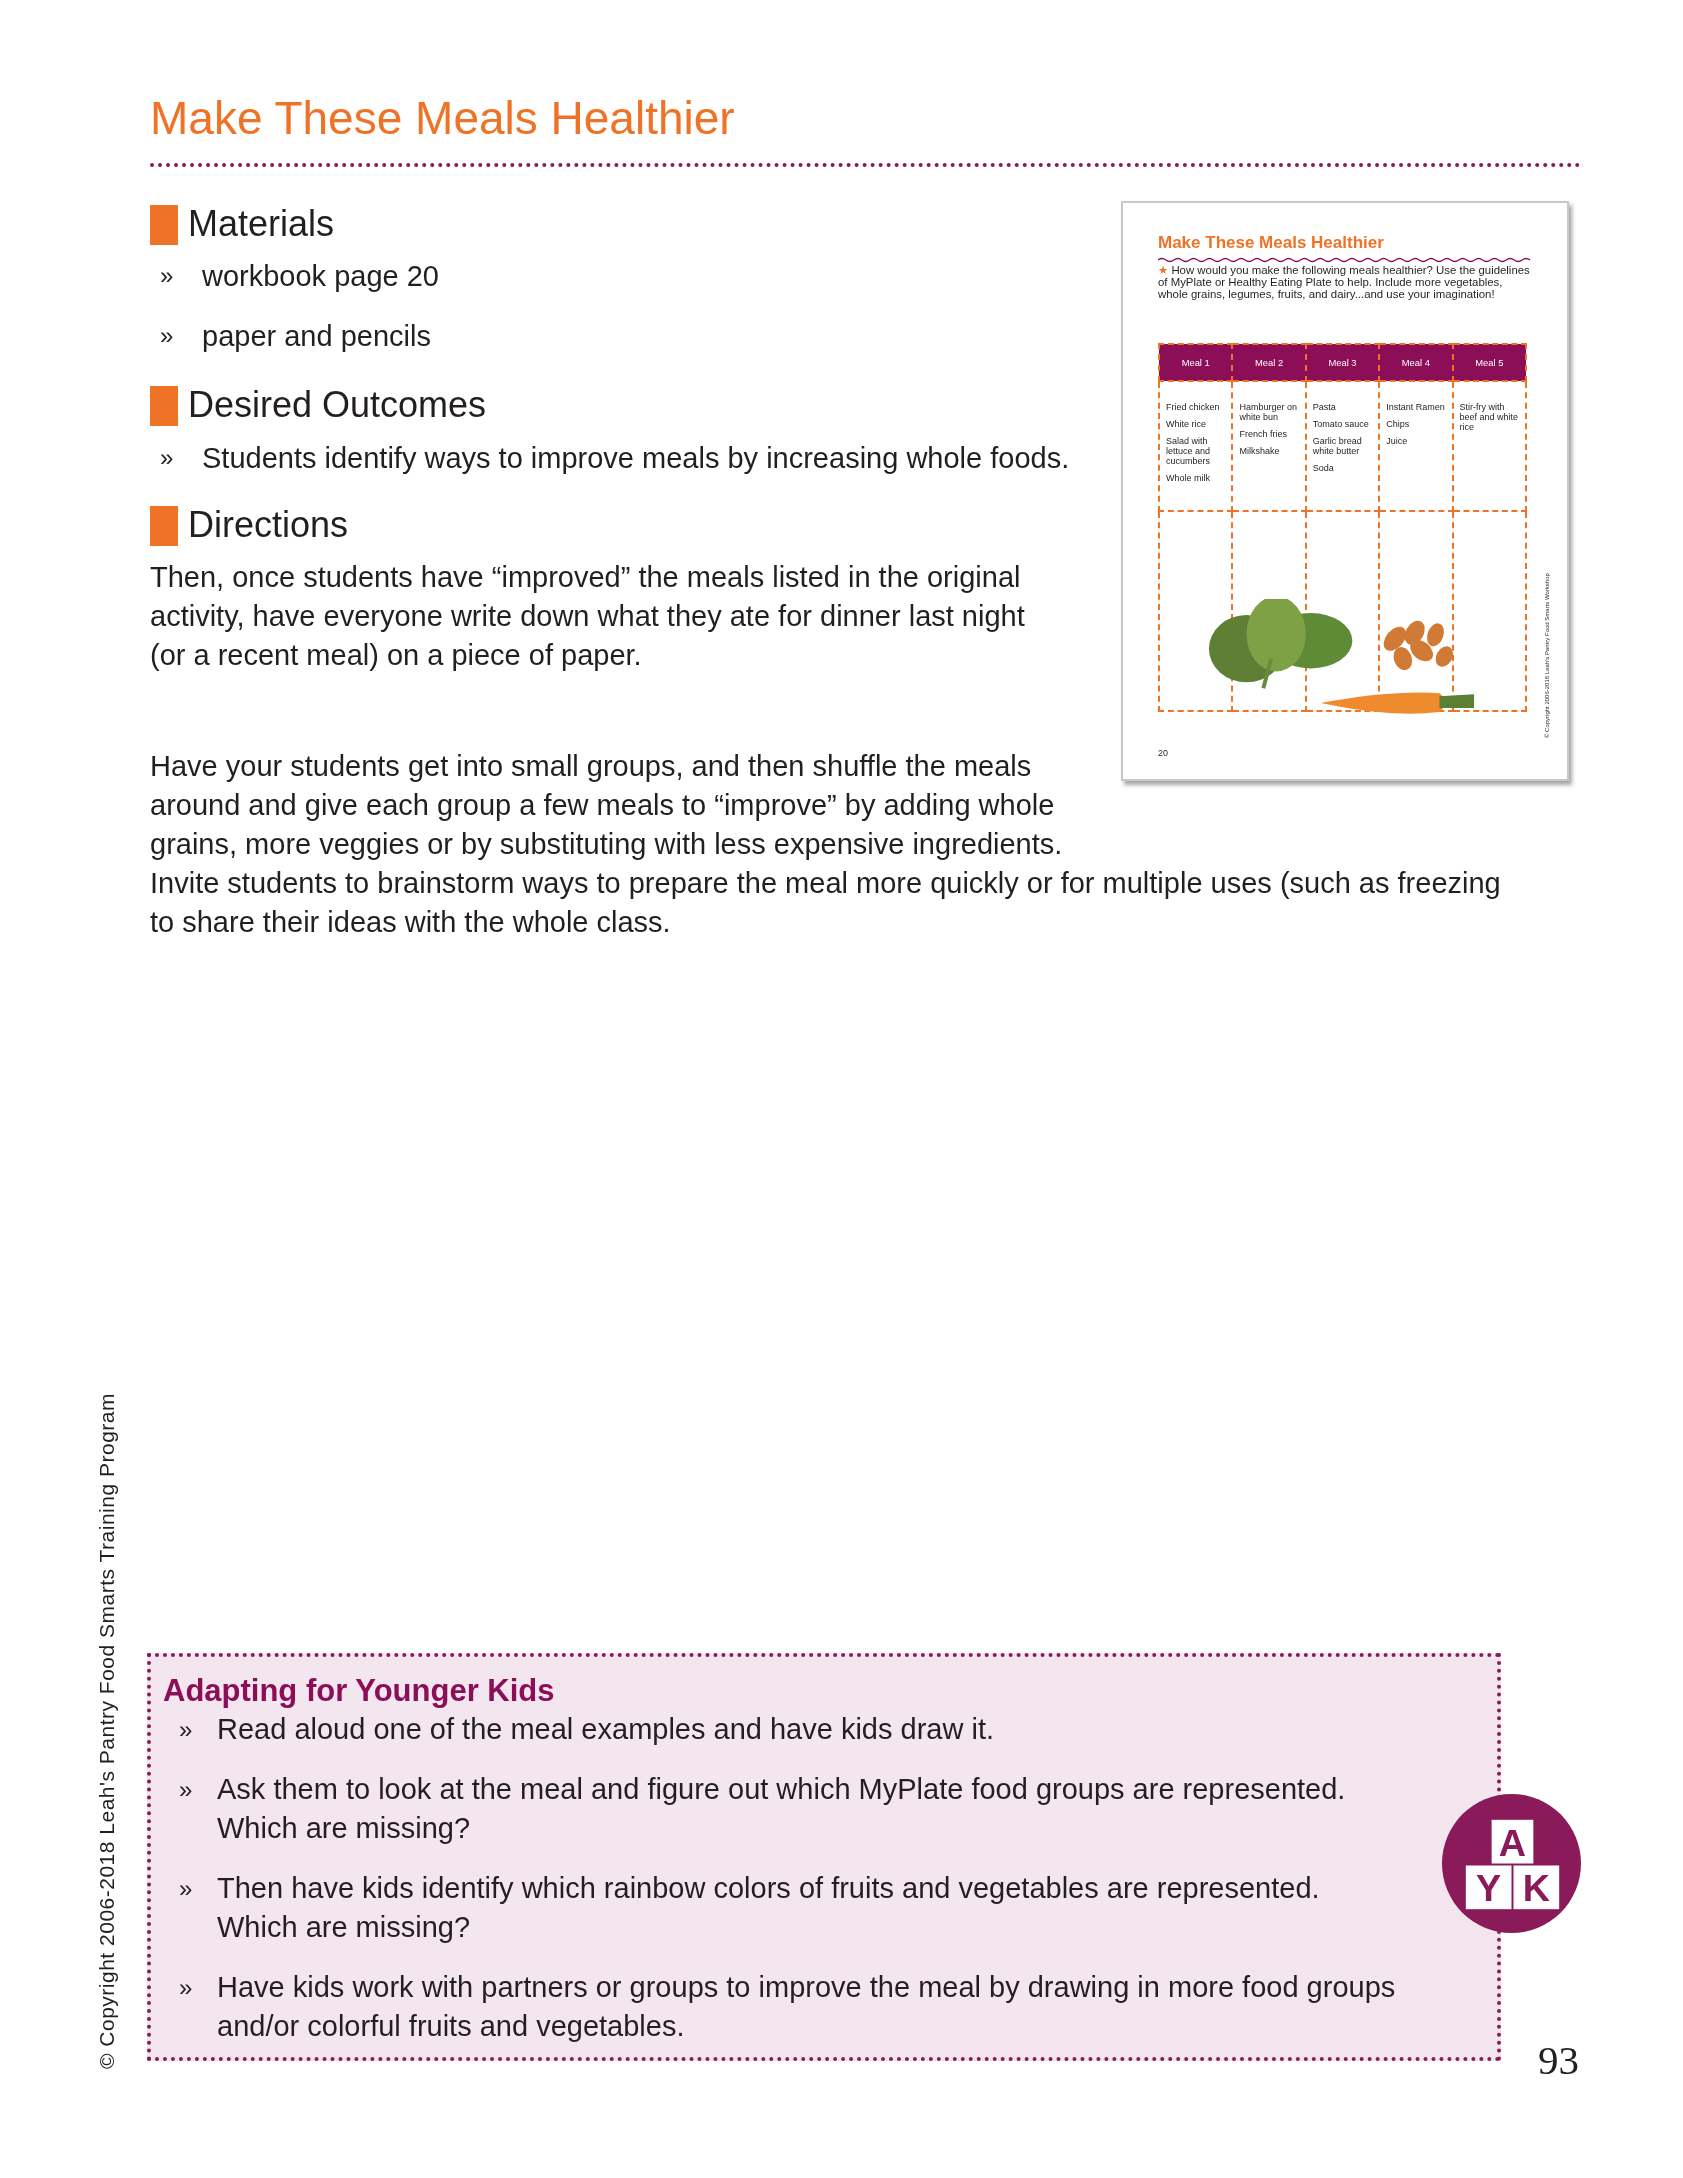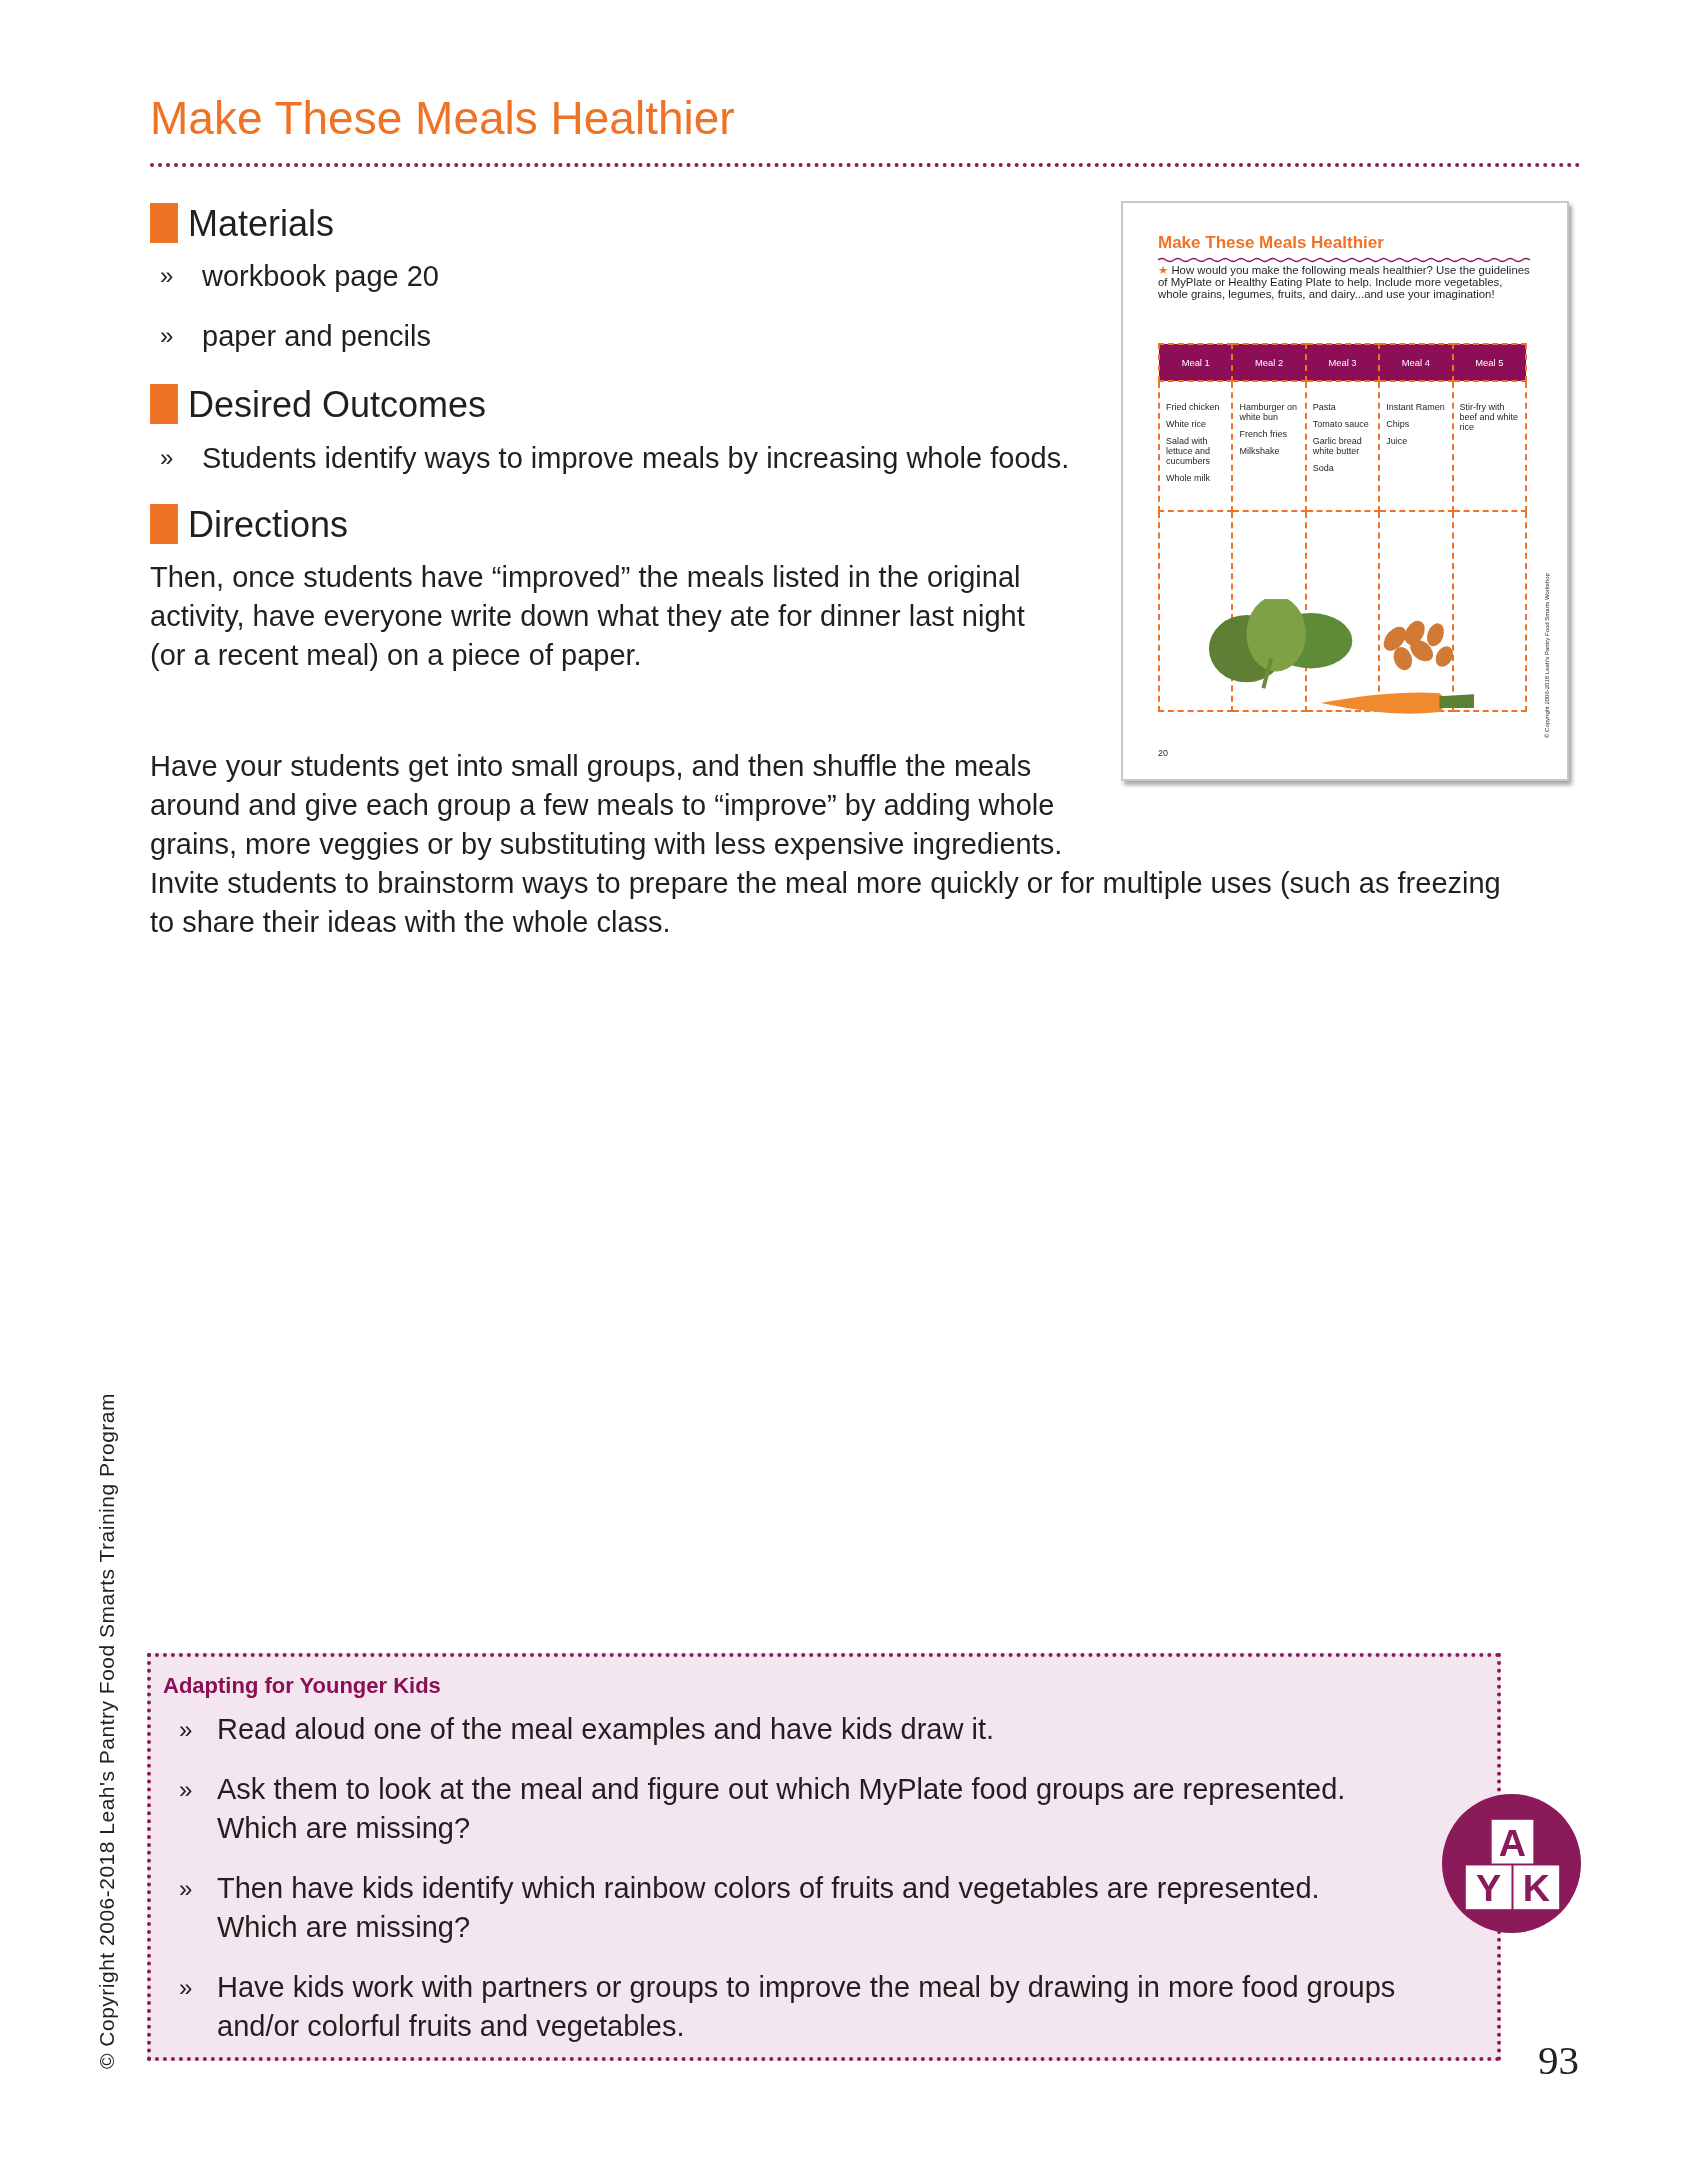--- a/index.html
+++ b/index.html
@@ -10,21 +10,21 @@
     }
     .page-title {
       position: absolute; left: 150px; top: 91px; margin: 0;
       font-size: 46px; font-weight: normal; color: #ee7326; letter-spacing: 0px;
     }
     .title-rule {
       position: absolute; left: 150px; top: 163px; width: 1431px; height: 0;
       border-top: 4px dotted #8b1a5a;
     }
     .section-head {
-      position: absolute; left: 150px; display: flex; align-items: flex-start;
+      position: absolute; left: 150px; display: flex; align-items: flex-end;
     }
     .section-head .marker {
       display: inline-block; width: 28px; height: 40px; background: #ee7326; margin-right: 10px;
     }
     .section-head h2 {
       margin: 0; font-size: 36px; font-weight: normal; color: #231f20;
     }
     .bullet {
       position: absolute; left: 160px; font-size: 29px; line-height: 40px; display: flex;
     }
@@ -71,21 +71,21 @@
     .side-copy {
       position: absolute; left: 95px; top: 2069px; transform: rotate(-90deg); transform-origin: left top;
       font-size: 21px; white-space: nowrap; letter-spacing: 0.5px; color: #231f20;
     }
     
     .adapt {
       position: absolute; left: 147px; top: 1653px; width: 1354px; height: 408px;
       background: #f3e6ee; border: 4px dotted #8b1a5a; box-sizing: border-box;
     }
     .adapt-title {
-      position: absolute; left: 163px; top: 1673px; margin: 0; font-size: 22px; font-weight: bold; color: #8b0e57; text-align: center;
+      position: absolute; left: 163px; top: 1673px; margin: 0; font-size: 31px; font-weight: bold; color: #8b0e57; text-align: center;
     }
     .adapt .b { position: absolute; left: 28px; font-size: 29px; line-height: 39px; display: flex; }
     .adapt .b .chev { width: 38px; font-size: 24px; }
     .ayk {
       position: absolute; left: 1440px; top: 1792px; width: 144px; height: 144px;
     }
     .page-number {
       position: absolute; left: 1538px; top: 2036px; font-size: 41px; font-family: "Liberation Serif", serif;
     }
   </style>

